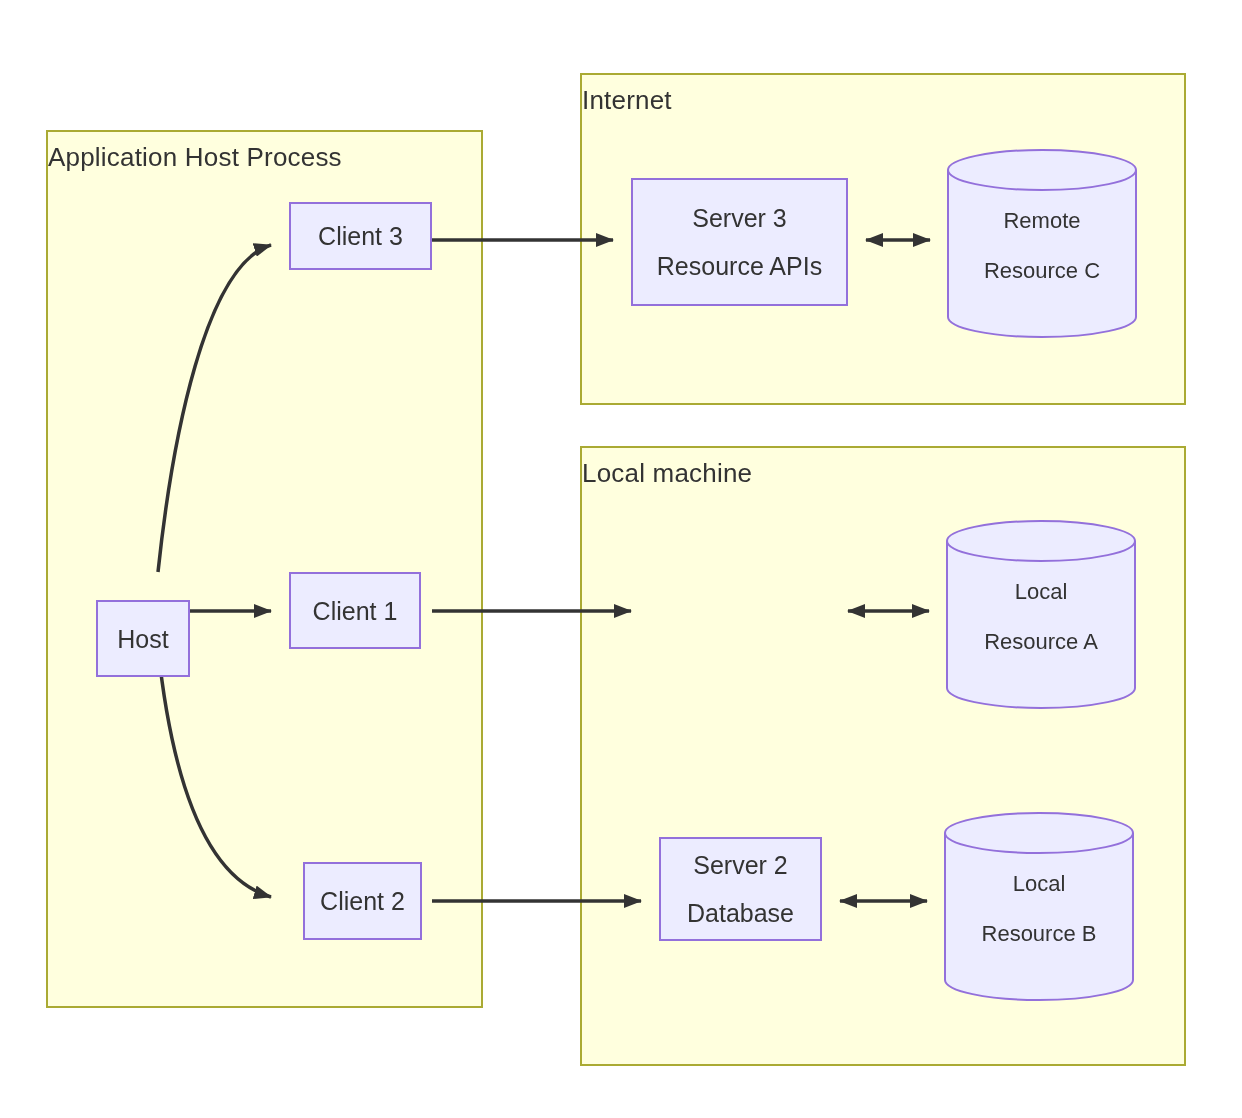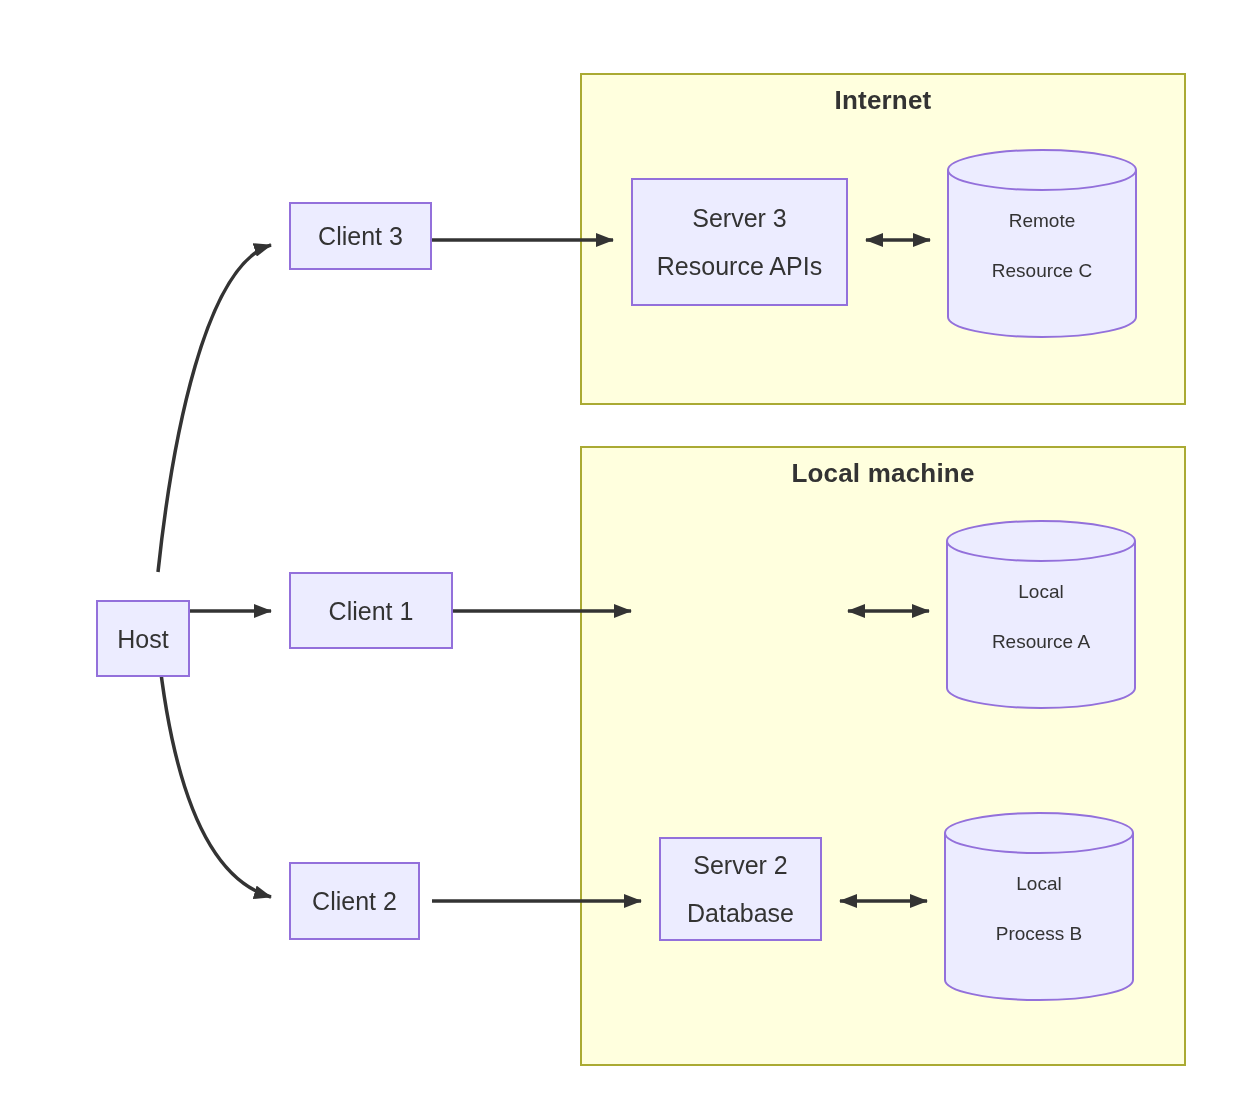--- a/index.html
+++ b/index.html
@@ -10,40 +10,43 @@
     --node-border:#9370db;
     --edge-color:#333333;
     --text-color:#333333;
   }
   *{box-sizing:border-box;margin:0;padding:0}
   html,body{background:var(--background);}
   body{font-family:"Liberation Sans","DejaVu Sans",sans-serif;color:var(--text-color);}
   .stage{position:relative;width:1242px;height:1118px;background:var(--background);overflow:hidden;}
 
   .cluster{position:absolute;background:var(--cluster-fill);border:2px solid var(--cluster-border);}
-  .cluster-title{position:absolute;left:0;right:0;top:10px;text-align:center;
-    font-size:26px;font-weight:700;color:var(--text-color);letter-spacing:.2px;}
+  .cluster-title{position:absolute;left:0;right:0;top:10px;text-align:left;
+    font-size:26px;font-weight:400;color:var(--text-color);letter-spacing:.2px;}
 
   .node{position:absolute;background:var(--node-fill);border:2.5px solid var(--node-border);
     display:flex;flex-direction:column;align-items:center;justify-content:center;
     font-size:25px;color:var(--text-color);text-align:center;line-height:48px;}
 
   .cyl-label{position:absolute;display:flex;flex-direction:column;align-items:center;justify-content:center;
-    font-size:19px;color:var(--text-color);text-align:center;line-height:50px;pointer-events:none;}
+    font-size:22px;color:var(--text-color);text-align:center;line-height:50px;pointer-events:none;}
 
   svg.layer{position:absolute;left:0;top:0;width:1242px;height:1118px;}
   .edge{fill:none;stroke:var(--edge-color);stroke-width:3.5px;}
   .arrowhead{fill:var(--edge-color);}
   .cyl{fill:var(--node-fill);stroke:var(--node-border);stroke-width:2px;}
 </style>
 </head>
 <body>
 
 <div class="stage">
 
+  <div class="cluster" style="left:46px;top:130px;width:437px;height:878px">
+    <div class="cluster-title">Application Host Process</div>
+  </div>
 
   <div class="cluster" style="left:580px;top:73px;width:606px;height:332px">
     <div class="cluster-title">Internet</div>
   </div>
 
   <div class="cluster" style="left:580px;top:446px;width:606px;height:620px">
     <div class="cluster-title">Local machine</div>
   </div>
 
   <svg class="layer" viewBox="0 0 1242 1118">
@@ -80,25 +83,25 @@
   </svg>
 
   <div class="node" style="left:96px;top:600px;width:94px;height:77px">
     <span>Host</span>
   </div>
 
   <div class="node" style="left:289px;top:202px;width:143px;height:68px">
     <span>Client 3</span>
   </div>
 
-  <div class="node" style="left:289px;top:572px;width:164px;height:77px">
+  <div class="node" style="left:289px;top:572px;width:132px;height:77px">
     <span>Client 1</span>
   </div>
 
-  <div class="node" style="left:289px;top:862px;width:131px;height:78px">
+  <div class="node" style="left:303px;top:862px;width:119px;height:78px">
     <span>Client 2</span>
   </div>
 
   <div class="node" style="left:631px;top:178px;width:217px;height:128px">
     <span>Server 3</span>
     <span>Resource APIs</span>
   </div>
 
 
   <div class="node" style="left:659px;top:837px;width:163px;height:104px">
@@ -111,16 +114,16 @@
     <span>Resource C</span>
   </div>
 
   <div class="cyl-label" style="left:947px;top:526px;width:188px;height:182px">
     <span>Local</span>
     <span>Resource A</span>
   </div>
 
   <div class="cyl-label" style="left:945px;top:818px;width:188px;height:182px">
     <span>Local</span>
-    <span>Process B</span>
+    <span>Resource B</span>
   </div>
 
 </div>
 
 </body></html>

